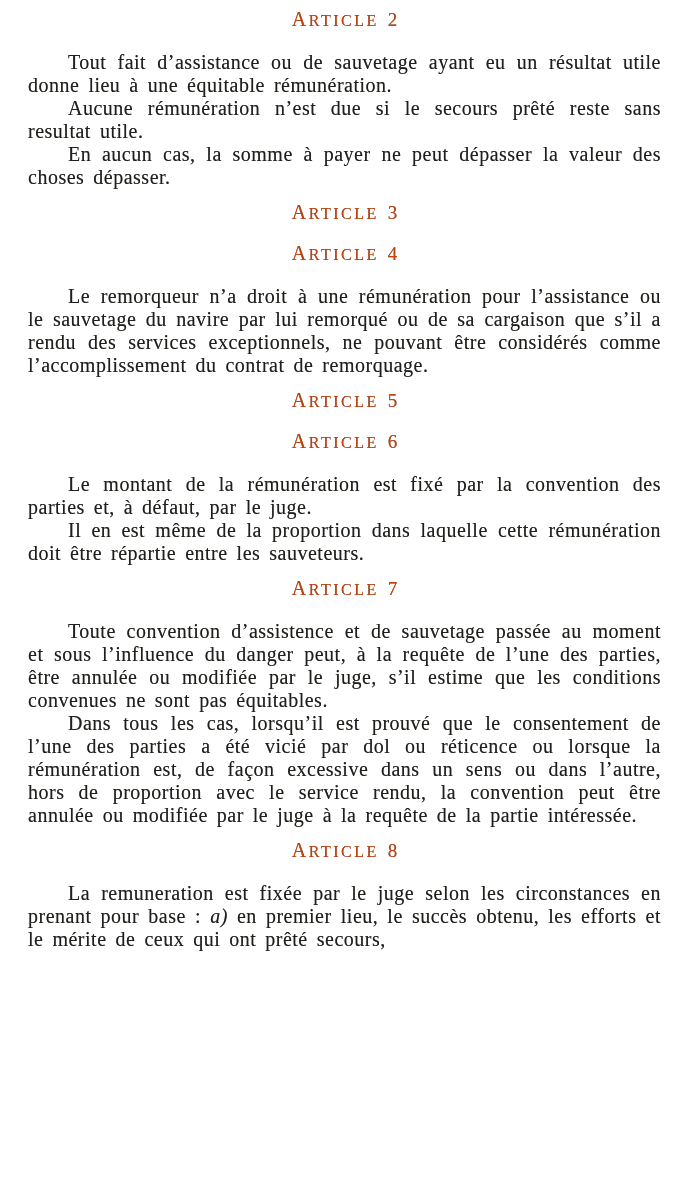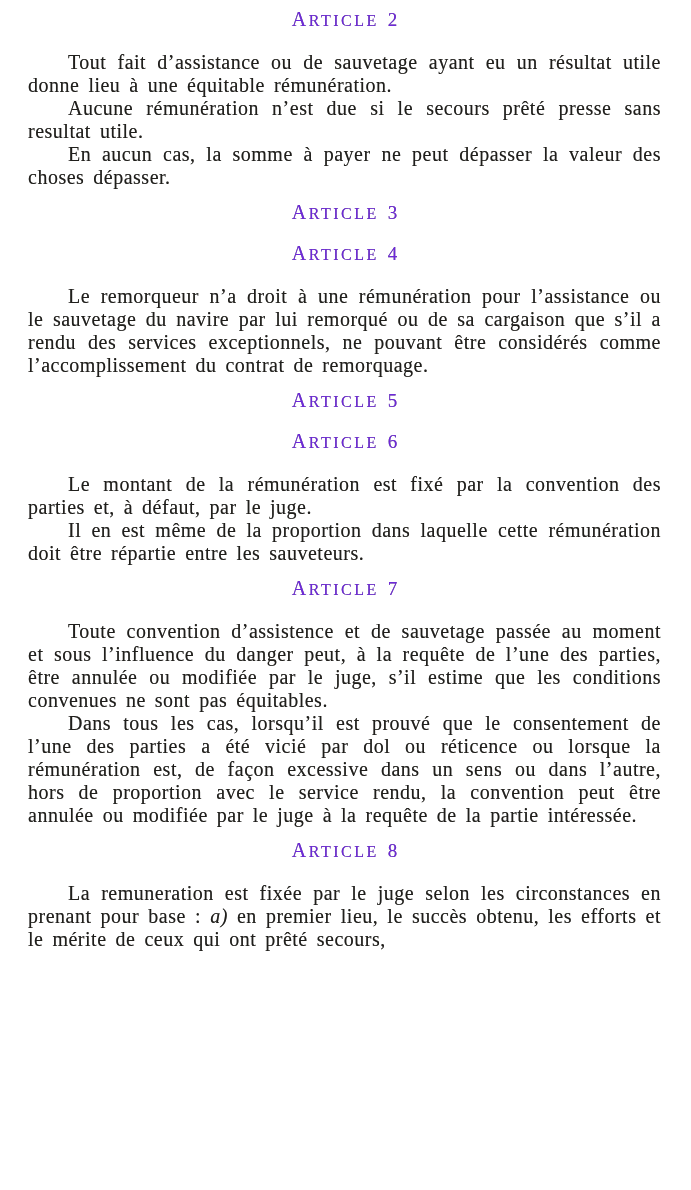--- a/index.html
+++ b/index.html
@@ -17,21 +17,21 @@
   main.page {
     padding: 6px 30px 0 28px;
   }
   .hd {
     text-align: center;
     font-weight: normal;
     font-size: 16px;
     letter-spacing: 2.5px;
     line-height: 18px;
     margin: 14px 0 21px 0;
-    color: #6d28d9;
+    color: #c2410c;
     text-shadow: 0 0 0.5px rgba(28,27,24,0.55);
   }
   section:first-of-type .hd {
     margin-top: 4px;
   }
   .hd-label {
     display: inline-block;
   }
   .hd-label::first-letter {
     font-size: 20px;
@@ -58,21 +58,21 @@
 </style>
 </head>
 <body>
 
 <main class="page">
 
   <section>
     <h2 class="hd"><span class="hd-label">ARTICLE</span><span class="hd-num">2</span></h2>
     <div class="body">
         <p class="para"><span>Tout fait d’assistance ou de sauvetage </span><span class="b">ayant eu un ré</span><span>sultat utile donne lieu à une équitable rémunération.</span></p>
-        <p class="para"><span>Aucune rémunération n’est due si le secours prêté </span><span class="b">presse</span><span> sans resultat </span><span class="b">utile.</span></p>
+        <p class="para"><span>Aucune rémunération n’est due si le secours prêté </span><span class="b">reste</span><span> sans resultat </span><span class="b">utile.</span></p>
         <p class="para"><span class="b">En aucun cas, la somme à payer ne peut dépasser la valeur</span><span> des choses dépasser.</span></p>
       </div>
   </section>
 
   <section>
     <h2 class="hd"><span class="hd-label">ARTICLE</span><span class="hd-num">3</span></h2>
   </section>
 
   <section>
     <h2 class="hd"><span class="hd-label">ARTICLE</span><span class="hd-num">4</span></h2>

